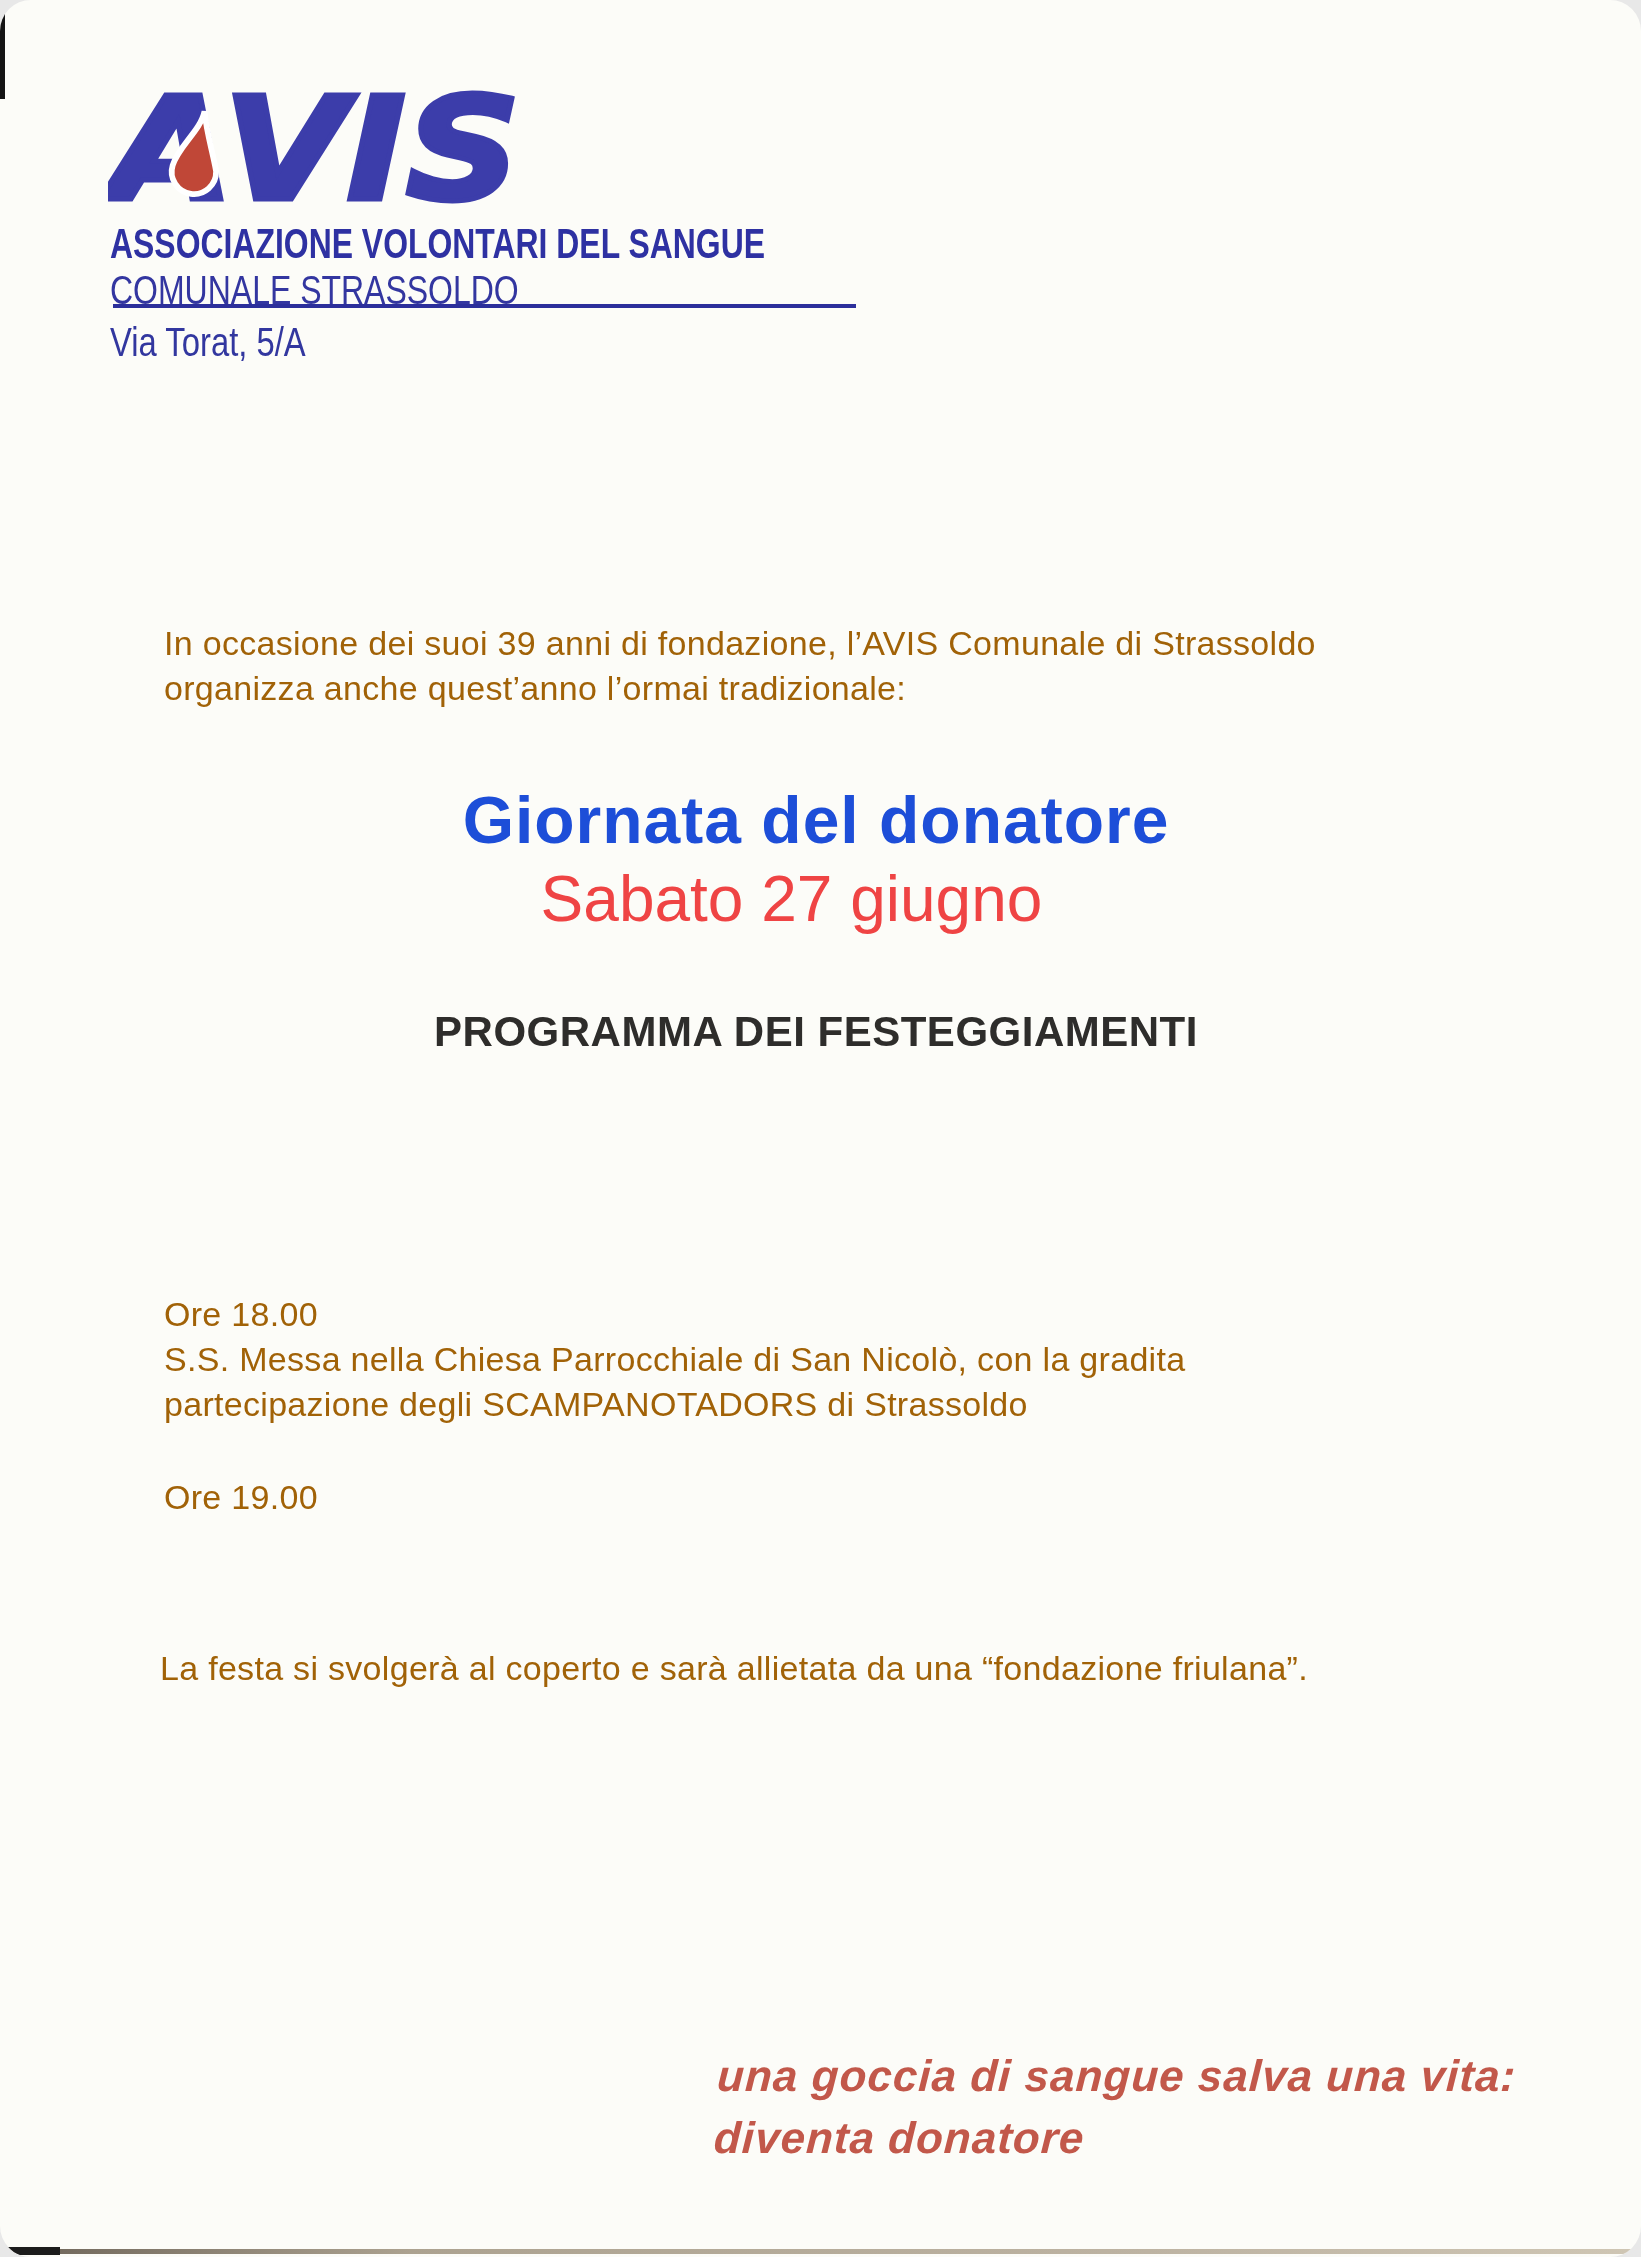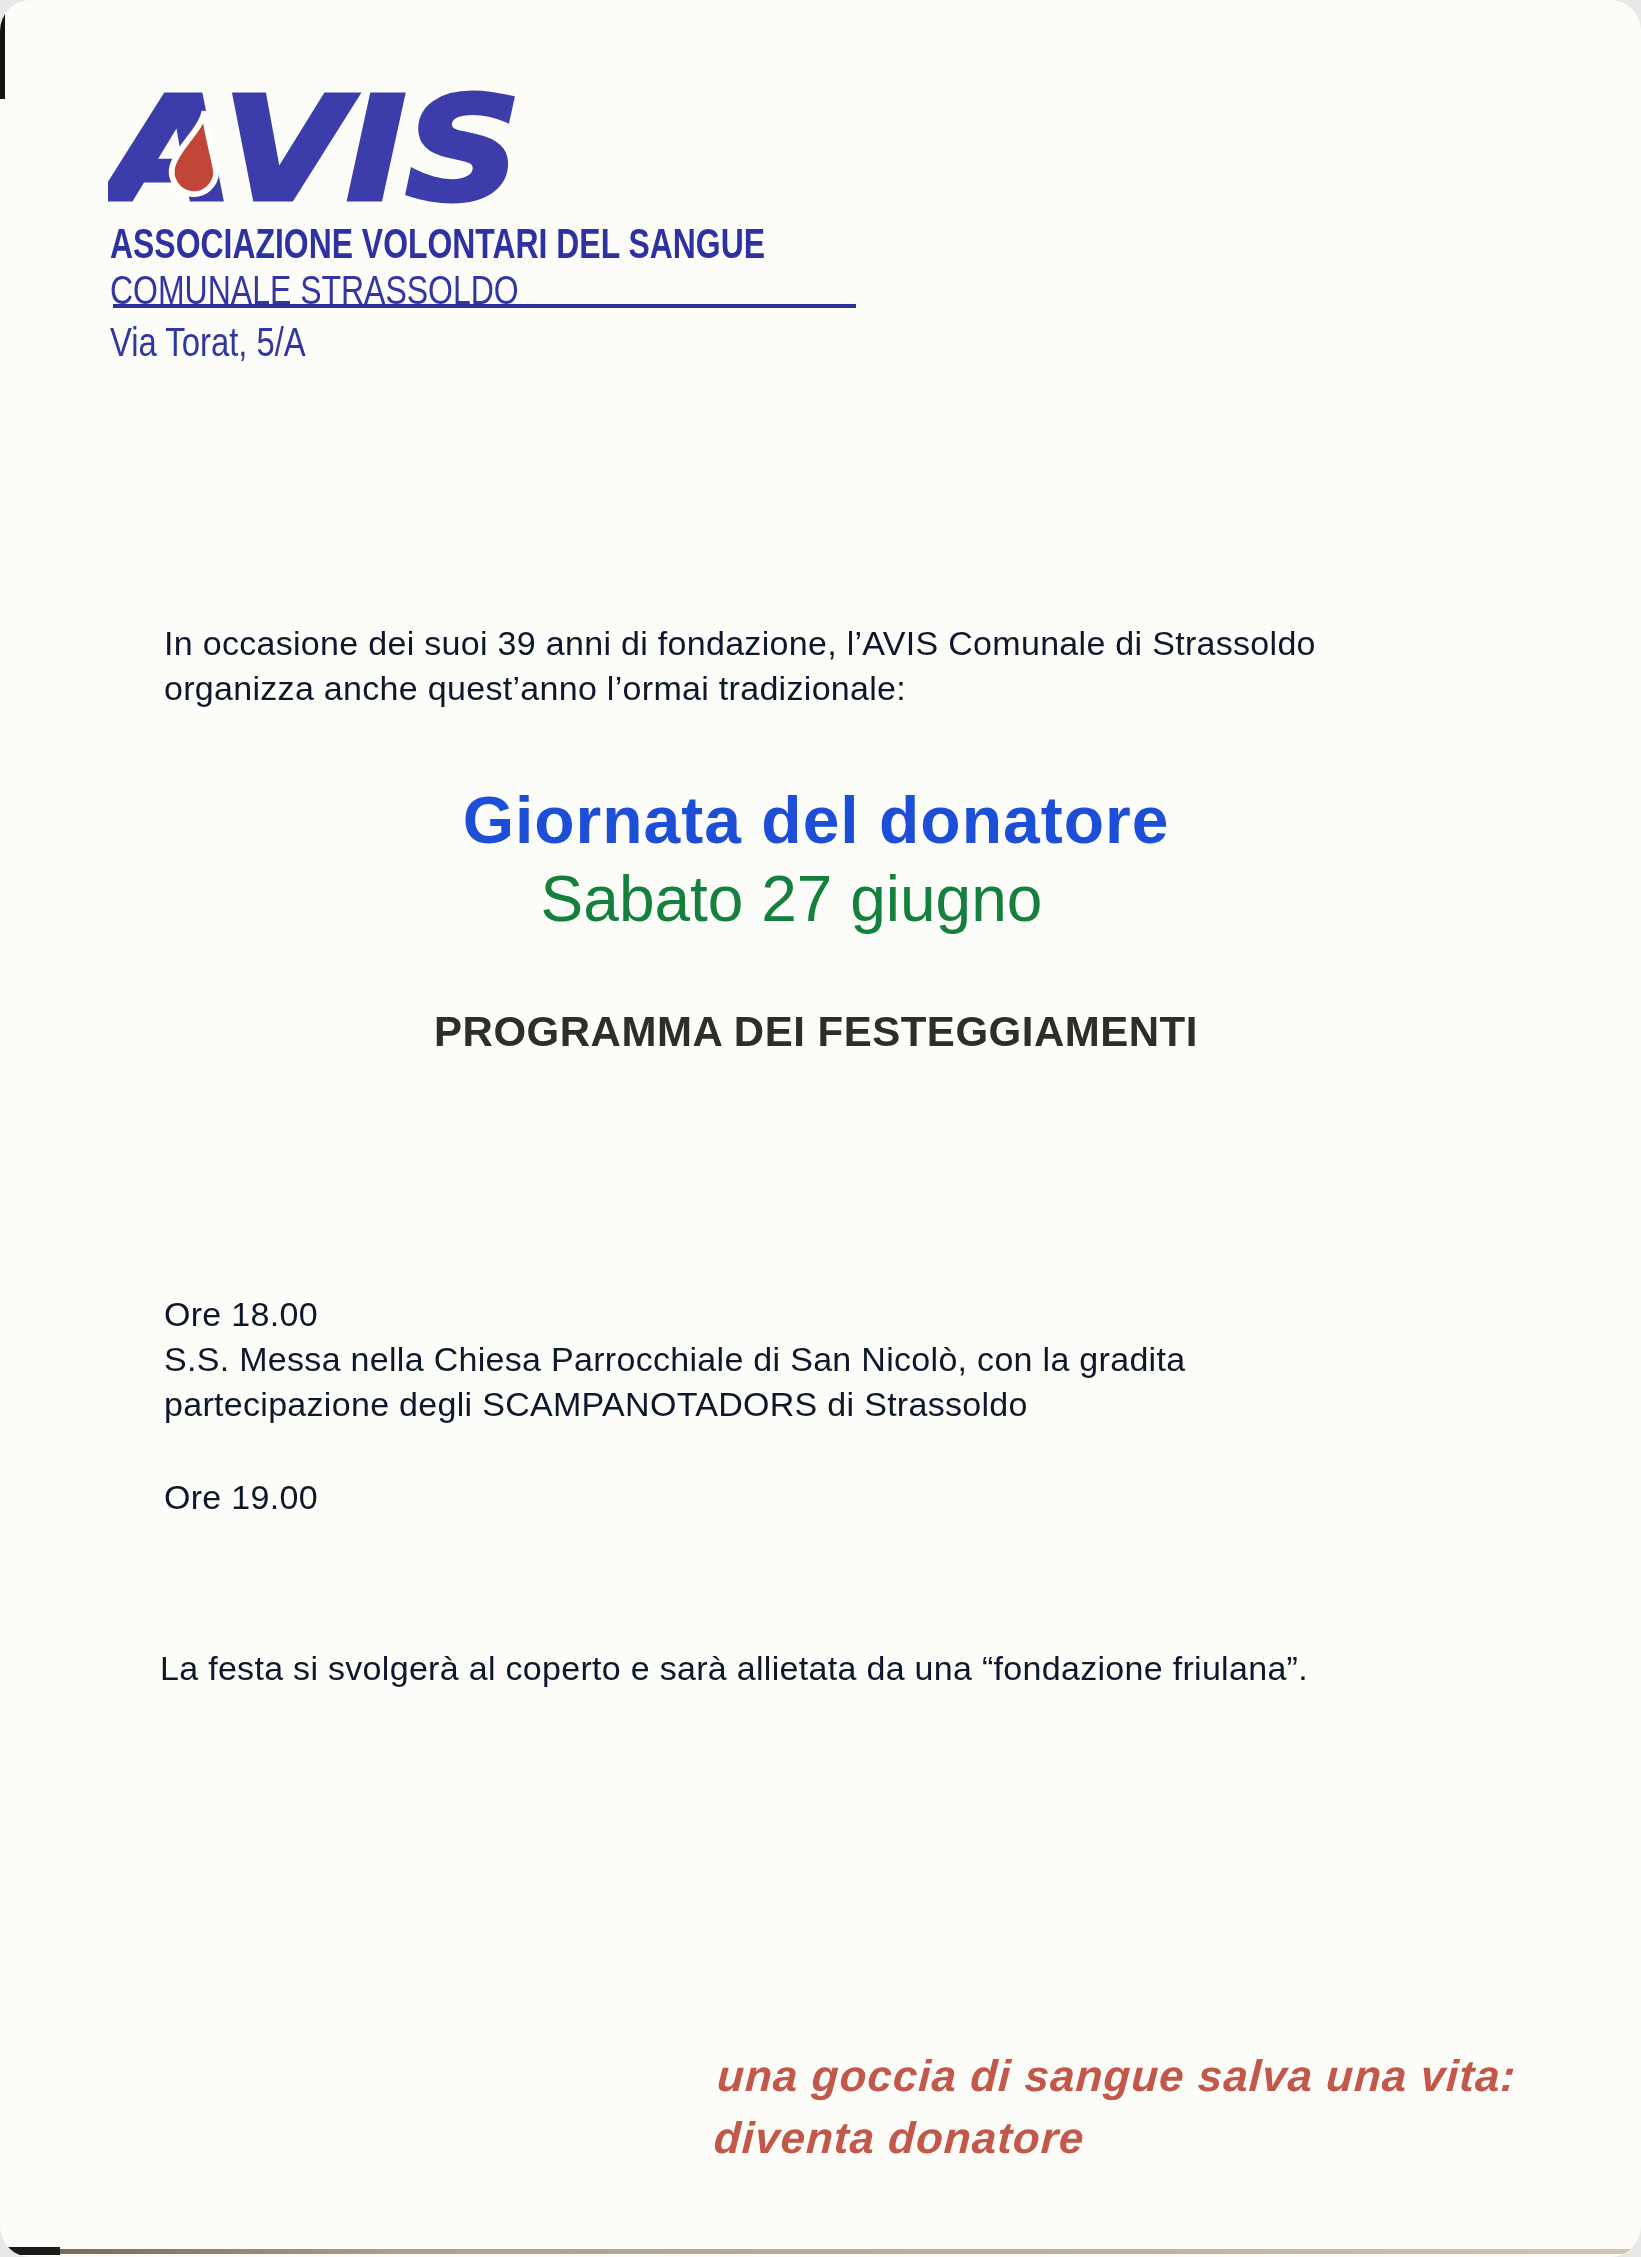--- a/index.html
+++ b/index.html
@@ -22,26 +22,26 @@
   .logo{position:absolute;left:108px;top:90px;width:415px;height:118px;}
   .org1{position:absolute;left:110px;top:220px;font-size:42px;font-weight:bold;
     color:#2e31a2;transform:scaleX(0.76);transform-origin:left top;white-space:nowrap;}
   .org2{position:absolute;left:110px;top:267px;font-size:41px;font-weight:normal;
     color:#3336a0;transform:scaleX(0.78);transform-origin:left top;white-space:nowrap;}
   .rule{position:absolute;left:113px;top:304px;width:743px;height:3.9px;background:#2c2f9b;}
   .addr{position:absolute;left:110px;top:319px;font-size:41px;color:#32379f;
     transform:scaleX(0.80);transform-origin:left top;white-space:nowrap;}
 
   
-  .bodytext{font-size:34px;line-height:45px;letter-spacing:0.3px;color:#0f172a;}
+  .bodytext{font-size:34px;line-height:45px;letter-spacing:0.3px;color:#a16207;}
   .intro{position:absolute;left:164px;top:621px;width:1284px;}
   .title{position:absolute;left:0;top:782px;width:1632px;text-align:center;
     font-size:66px;font-weight:bold;letter-spacing:1px;color:#1d4ed8;}
   .date{position:absolute;left:0;top:862px;width:1583px;text-align:center;
-    font-size:64px;color:#15803d;}
+    font-size:64px;color:#ef4444;}
   .prog-head{position:absolute;left:0;top:1008px;width:1632px;text-align:center;
     font-size:42px;font-weight:bold;letter-spacing:0.5px;color:#2e2d2b;}
   .prog{position:absolute;left:164px;width:1197px;}
   .prog-1{top:1108px;}
   .prog-2{top:1292px;}
   .prog-3{top:1475px;}
   .note{position:absolute;left:160px;top:1646px;width:1236px;}
 
   
   .slogan{position:absolute;left:719px;top:2045px;width:850px;

